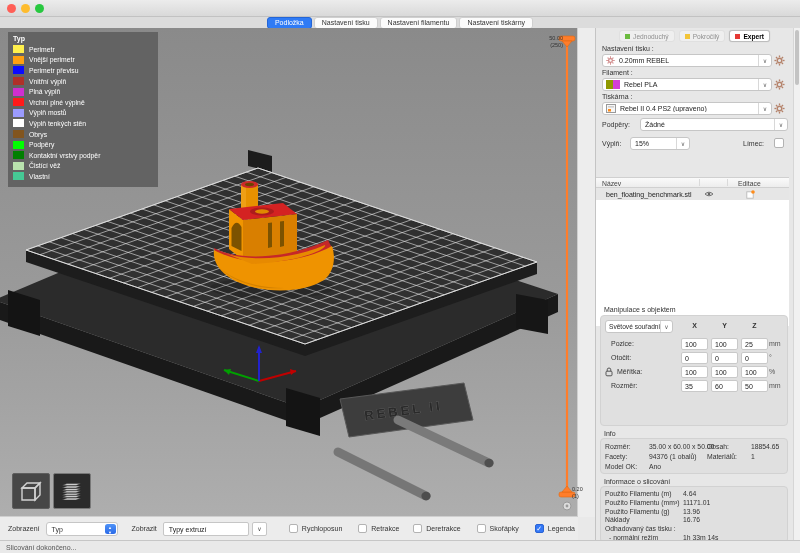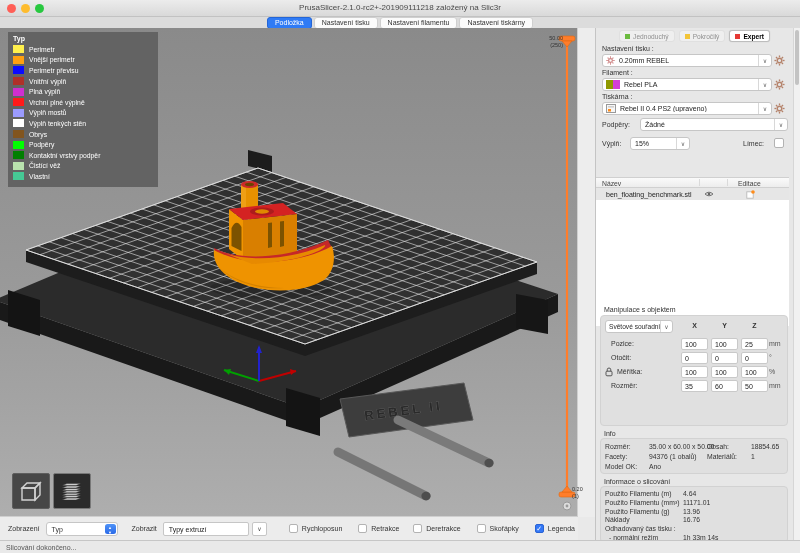--- a/index.html
+++ b/index.html
@@ -117,21 +117,20 @@
 </style>
 </head>
 <body>
 
 <div class="window">
 
   <div class="titlebar">
     <span class="traffic t-red"></span>
     <span class="traffic t-yellow"></span>
     <span class="traffic t-green"></span>
-    <div class="wintitle">PrusaSlicer-2.1.0-rc2+-201909111218 založený na Slic3r</div>
   </div>
 
   <div class="tabbar" id="tabbar">
       <div class="tab active">Podložka</div>
       <div class="tab">Nastavení tisku</div>
       <div class="tab">Nastavení filamentu</div>
       <div class="tab">Nastavení tiskárny</div>
     </div>
 
   <svg class="scene" width="595" height="489" viewBox="0 28 595 489">

